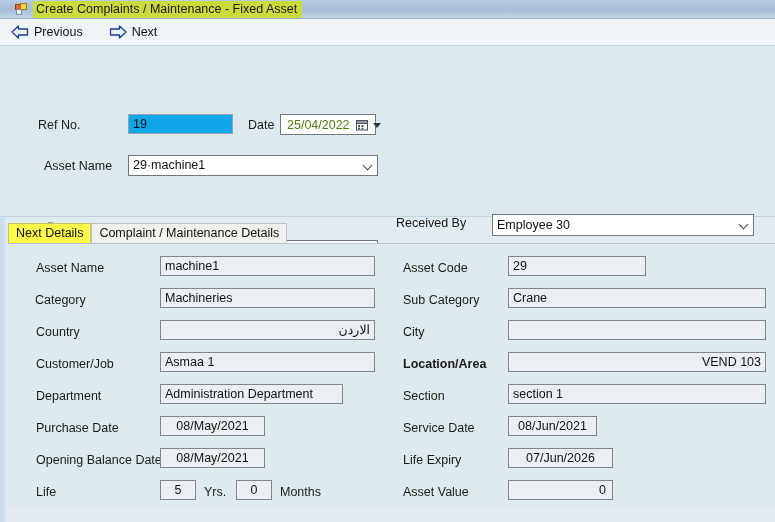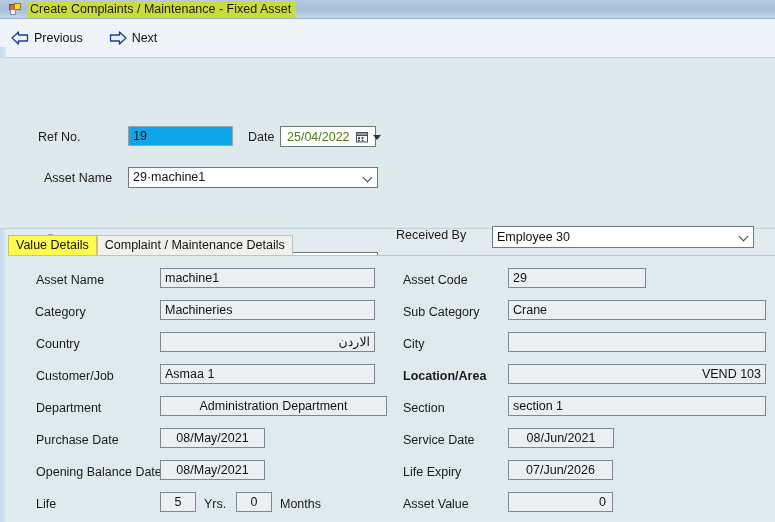--- a/index.html
+++ b/index.html
@@ -22,21 +22,21 @@
     background: #e2ecf0;
     overflow: hidden;
   }
 
   
   .titlebar {
     height: 19px;
     background: linear-gradient(to bottom, #b7cbe2 0%, #a8c0db 48%, #a3bcd8 52%, #c3d6e8 100%);
     display: flex;
     align-items: center;
-    padding-left: 9px;
+    padding-left: 15px;
     border-bottom: 1px solid #9bb2c9;
   }
   .form-icon {
     width: 13px; height: 13px;
     position: relative;
     margin-right: 5px;
     flex: 0 0 auto;
   }
   .form-icon i {
     position: absolute;
@@ -51,21 +51,21 @@
     background: #ccdb3c;
     font-size: 12.5px;
     line-height: 15px;
     padding: 1px 5px 1px 3px;
     white-space: nowrap;
     color: #1b1b1b;
   }
 
   
   .navbar {
-    height: 39px;
+    height: 27px;
     background: #eef4f7;
     border-bottom: 1px solid #c4d4dd;
     display: flex;
     align-items: center;
     padding-left: 9px;
     gap: 22px;
   }
   .navbtn {
     display: flex;
     align-items: center;
@@ -343,21 +343,21 @@
     <div class="combo" style="left:492px; top:168px; width:262px; height:22px; line-height:20px;">
       <span>Employee 30</span>
       <span class="chev"></span>
     </div>
 
     <span class="hint" style="left:398px; top:200px;">Select the vendor name if to  create Enter Bill for Maintenance Company</span>
   </div>
 
   <div class="tabstrip">
     <div class="tab active">
-      <span>Value Details</span>
+      <span>Next Details</span>
     </div>
     <div class="tab">
       <span>Complaint / Maintenance Details</span>
     </div>
   </div>
 
   <div class="tabbody">
 
     <span class="lbl" style="left:28px; top:17px;">Asset Name</span>
     <div class="fld grey" style="left:152px; top:12px; width:215px;">machine1</div>
@@ -365,21 +365,21 @@
     <span class="lbl" style="left:27px; top:49px;">Category</span>
     <div class="fld grey" style="left:152px; top:44px; width:215px;">Machineries</div>
 
     <span class="lbl" style="left:28px; top:81px;">Country</span>
     <div class="fld grey" style="left:152px; top:76px; width:215px; direction:rtl; text-align:right;">الاردن</div>
 
     <span class="lbl" style="left:28px; top:113px;">Customer/Job</span>
     <div class="fld grey" style="left:152px; top:108px; width:215px;">Asmaa 1</div>
 
     <span class="lbl" style="left:28px; top:145px;">Department</span>
-    <div class="fld grey" style="left:152px; top:140px; width:227px;text-align:center;">Administration Department</div>
+    <div class="fld grey" style="left:152px; top:140px; width:183px;">Administration Department</div>
 
     <span class="lbl" style="left:28px; top:177px;">Purchase Date</span>
     <div class="fld grey center" style="left:152px; top:172px; width:105px;">08/May/2021</div>
 
     <span class="lbl" style="left:28px; top:209px;">Opening Balance Date</span>
     <div class="fld grey center" style="left:152px; top:204px; width:105px;">08/May/2021</div>
 
     <span class="lbl" style="left:28px; top:241px;">Life</span>
     <div class="fld grey center" style="left:152px; top:236px; width:36px;">5</div>
     <span class="lbl" style="left:196px; top:241px;">Yrs.</span>
@@ -395,21 +395,21 @@
     <span class="lbl" style="left:395px; top:81px;">City</span>
     <div class="fld grey" style="left:500px; top:76px; width:258px;"></div>
 
     <span class="lbl" style="left:395px; top:113px;font-weight:bold;">Location/Area</span>
     <div class="fld grey" style="left:500px; top:108px; width:258px;text-align:right;">VEND 103</div>
 
     <span class="lbl" style="left:395px; top:145px;">Section</span>
     <div class="fld grey" style="left:500px; top:140px; width:258px;">section 1</div>
 
     <span class="lbl" style="left:395px; top:177px;">Service Date</span>
-    <div class="fld grey center" style="left:500px; top:172px; width:106px;">08/Jun/2021</div>
+    <div class="fld grey center" style="left:500px; top:172px; width:89px;">08/Jun/2021</div>
 
     <span class="lbl" style="left:395px; top:209px;">Life Expiry</span>
     <div class="fld grey center" style="left:500px; top:204px; width:105px;">07/Jun/2026</div>
 
     <span class="lbl" style="left:395px; top:241px;">Asset Value</span>
     <div class="fld grey num" style="left:500px; top:236px; width:105px;">0</div>
 
   </div>
 </div>
 

